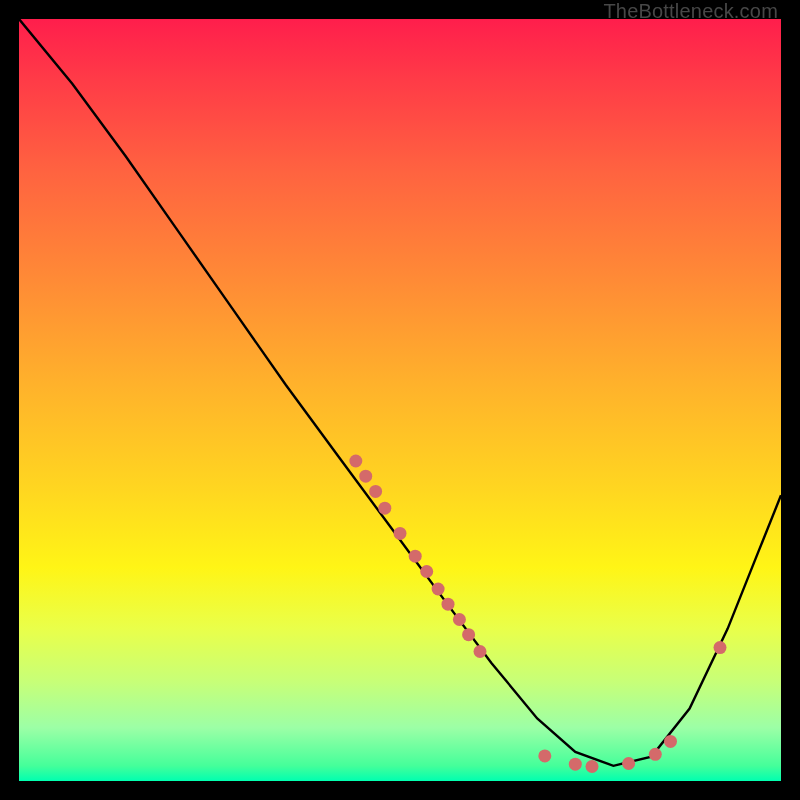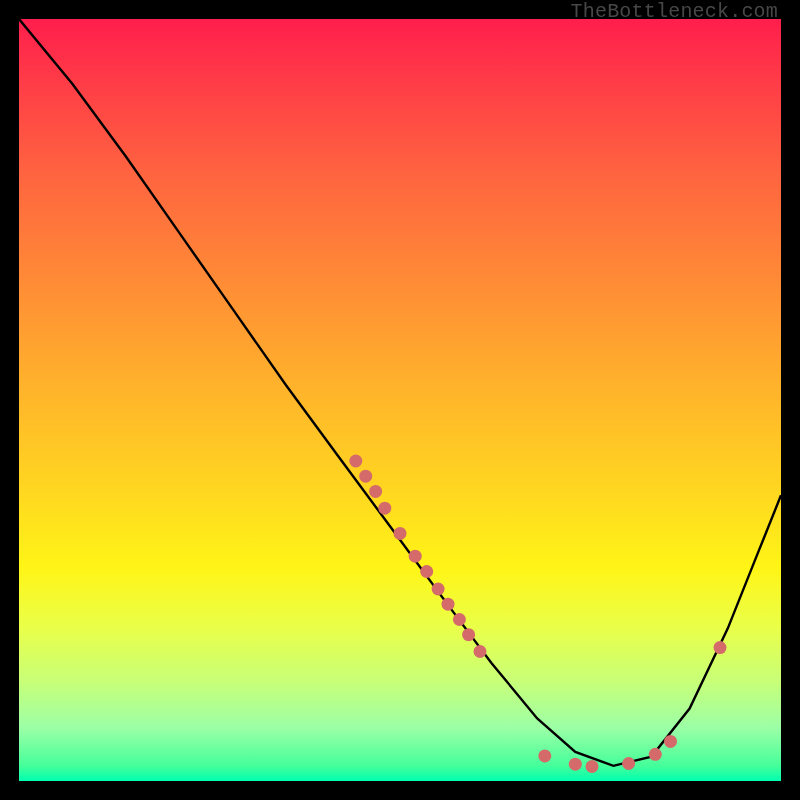--- a/index.html
+++ b/index.html
@@ -44,21 +44,21 @@
     position: absolute;
     left: 3px;
     top: 3px;
     width: 762px;
     height: 762px;
   }
   .attrib {
     position: absolute;
     top: 0;
     right: 22px;
-    font-family: Liberation Mono, monospace;
+    font-family: Liberation Sans, sans-serif;
     font-size: 20px;
     color: #474747;
     letter-spacing: 0.2px;
     user-select: none;
   }
 </style>
 </head>
 <body>
 
 <div class="frame">

